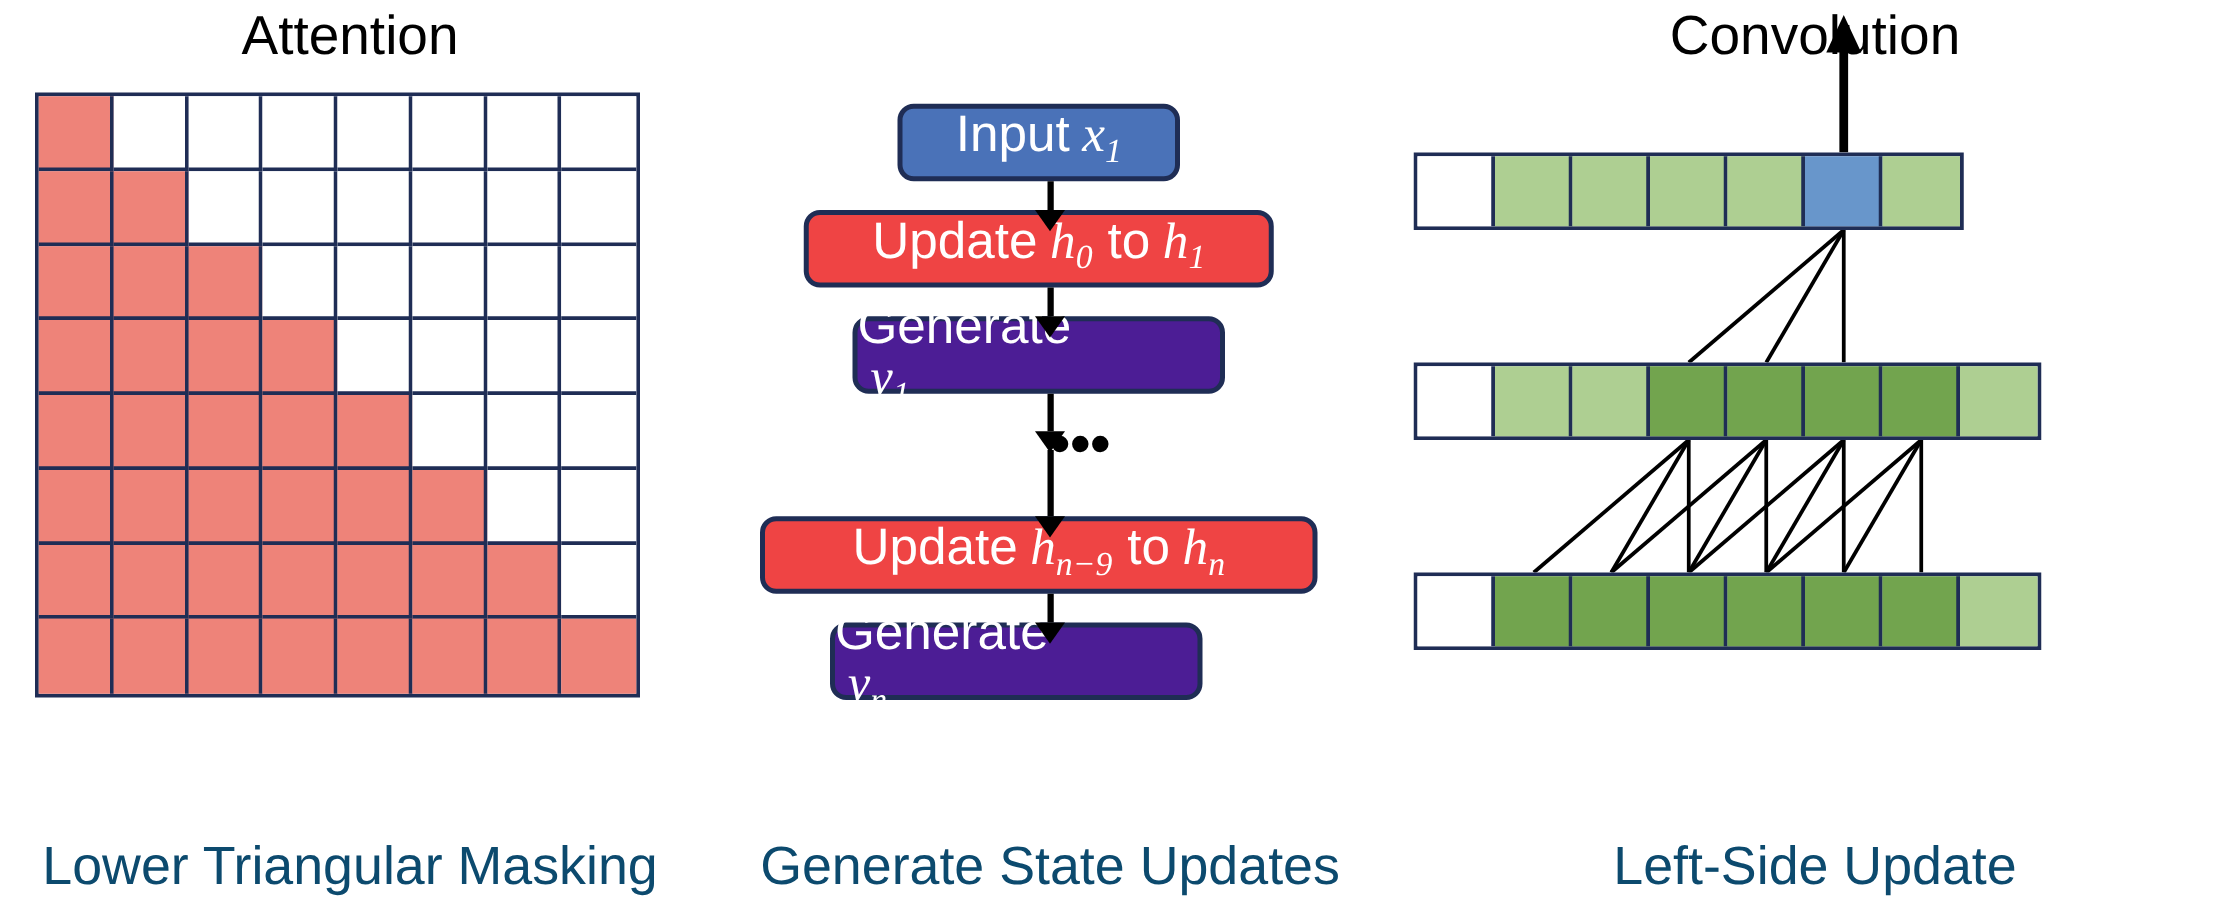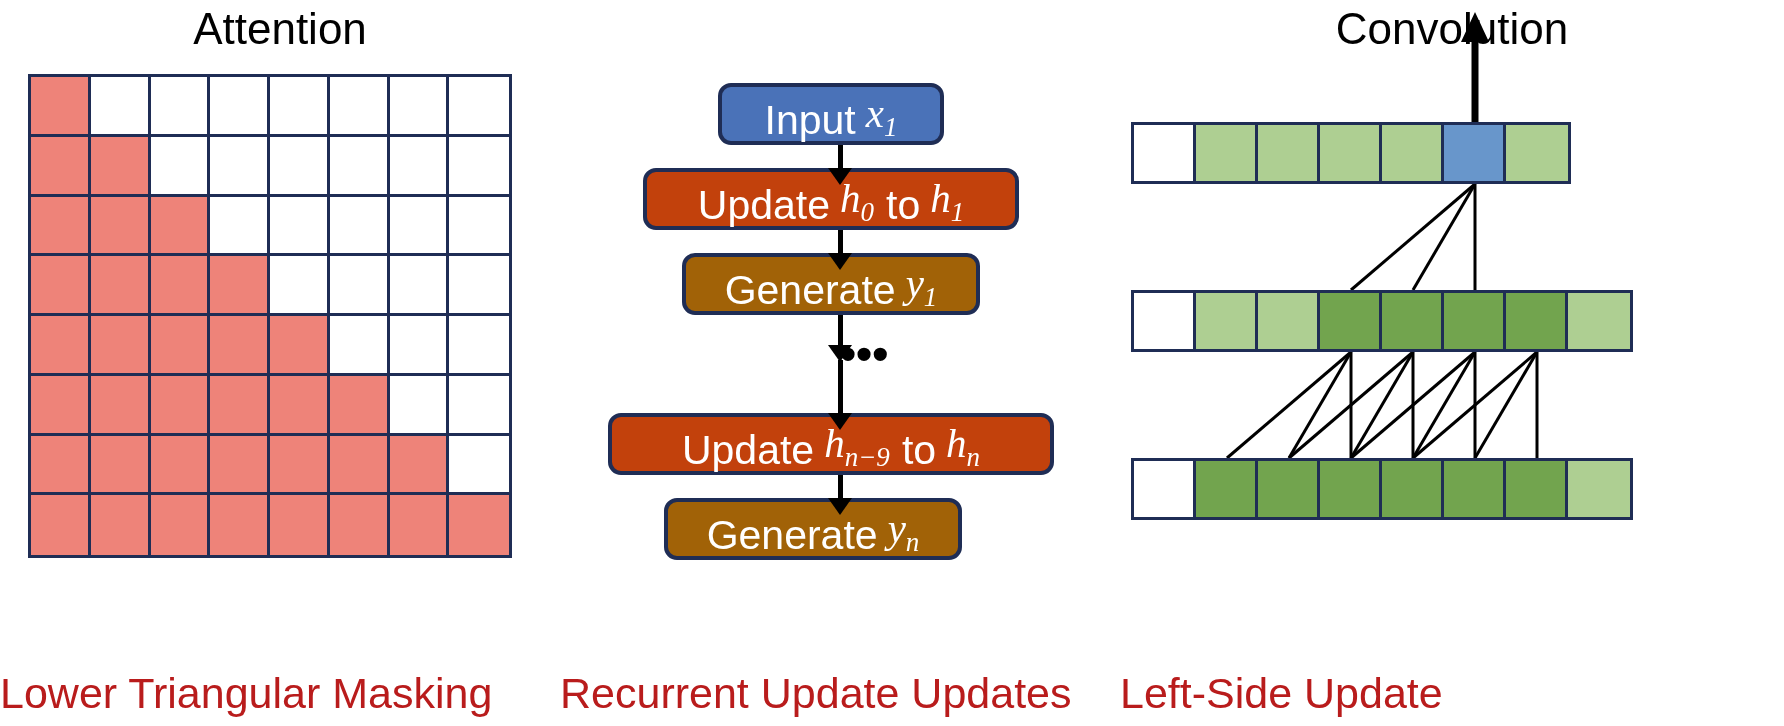--- a/index.html
+++ b/index.html
@@ -32,22 +32,23 @@
     text-align: center;
     font-size: 44px;
     color: #000000;
     white-space: nowrap;
   }
   .panel-caption {
     position: absolute;
     left: 0;
     right: 0;
     bottom: 8px;
+    text-align: center;
     font-size: 43px;
-    color: #b91c1c;
+    color: #0c4a6e;
     white-space: nowrap;
   }
 
   
   #attn-grid {
     position: absolute;
     left: 28px;
     top: 74px;
     width: 484px;
     height: 484px;
@@ -76,41 +77,41 @@
     width: 560px;
     height: 726px;
   }
   .ssm-box {
     position: absolute;
     box-sizing: border-box;
     border: 4px solid #1f2d55;
     border-radius: 13px;
     color: #ffffff;
     display: flex;
-    align-items: flex-end;
+    align-items: flex-start;
     justify-content: center;
     font-size: 41px;
     white-space: nowrap;
     line-height: 1;
   }
   .ssm-box .mathv {
     font-family: "Liberation Serif", serif;
     font-style: italic;
     padding-left: 10px;
   }
   .ssm-box .sub {
     font-family: "Liberation Serif", serif;
     font-style: italic;
     font-size: 27px;
     vertical-align: -0.32em;
     letter-spacing: 0;
   }
   .blue-box   { background: #4a72b8; }
-  .orange-box { background: #c2410c; }
-  .green-box  { background: #a16207; }
+  .orange-box { background: #ef4444; }
+  .green-box  { background: #4c1d95; flex-direction: column; }
 
   .ssm-arrow {
     position: absolute;
     width: 0;
     height: 0;
   }
   .ssm-arrow .shaft {
     position: absolute;
     left: -2px;
     top: 0;
@@ -279,21 +280,21 @@
       </div>
       <div class="ssm-arrow" style="left: 280px; top: 360px;">
         <div class="shaft" style="height: 53px;"></div>
         <div class="head" style="top: 53px;"></div>
       </div>
       <div class="ssm-arrow" style="left: 280px; top: 475px;">
         <div class="shaft" style="height: 23px;"></div>
         <div class="head" style="top: 23px;"></div>
       </div>
     </div>
-  <div class="panel-caption">Recurrent Update Updates</div>
+  <div class="panel-caption">Generate State Updates</div>
 </div>
 
 <div class="panel" id="panel-conv">
   <div class="panel-title">Convolution</div>
   <div id="conv-area">
     <svg id="conv-lines">
         <g>
           <line x1="355" y1="122" x2="355" y2="38" stroke="#000" stroke-width="7"></line>
           <polygon points="341,42 369,42 355,12" fill="#000"></polygon>
         </g>

